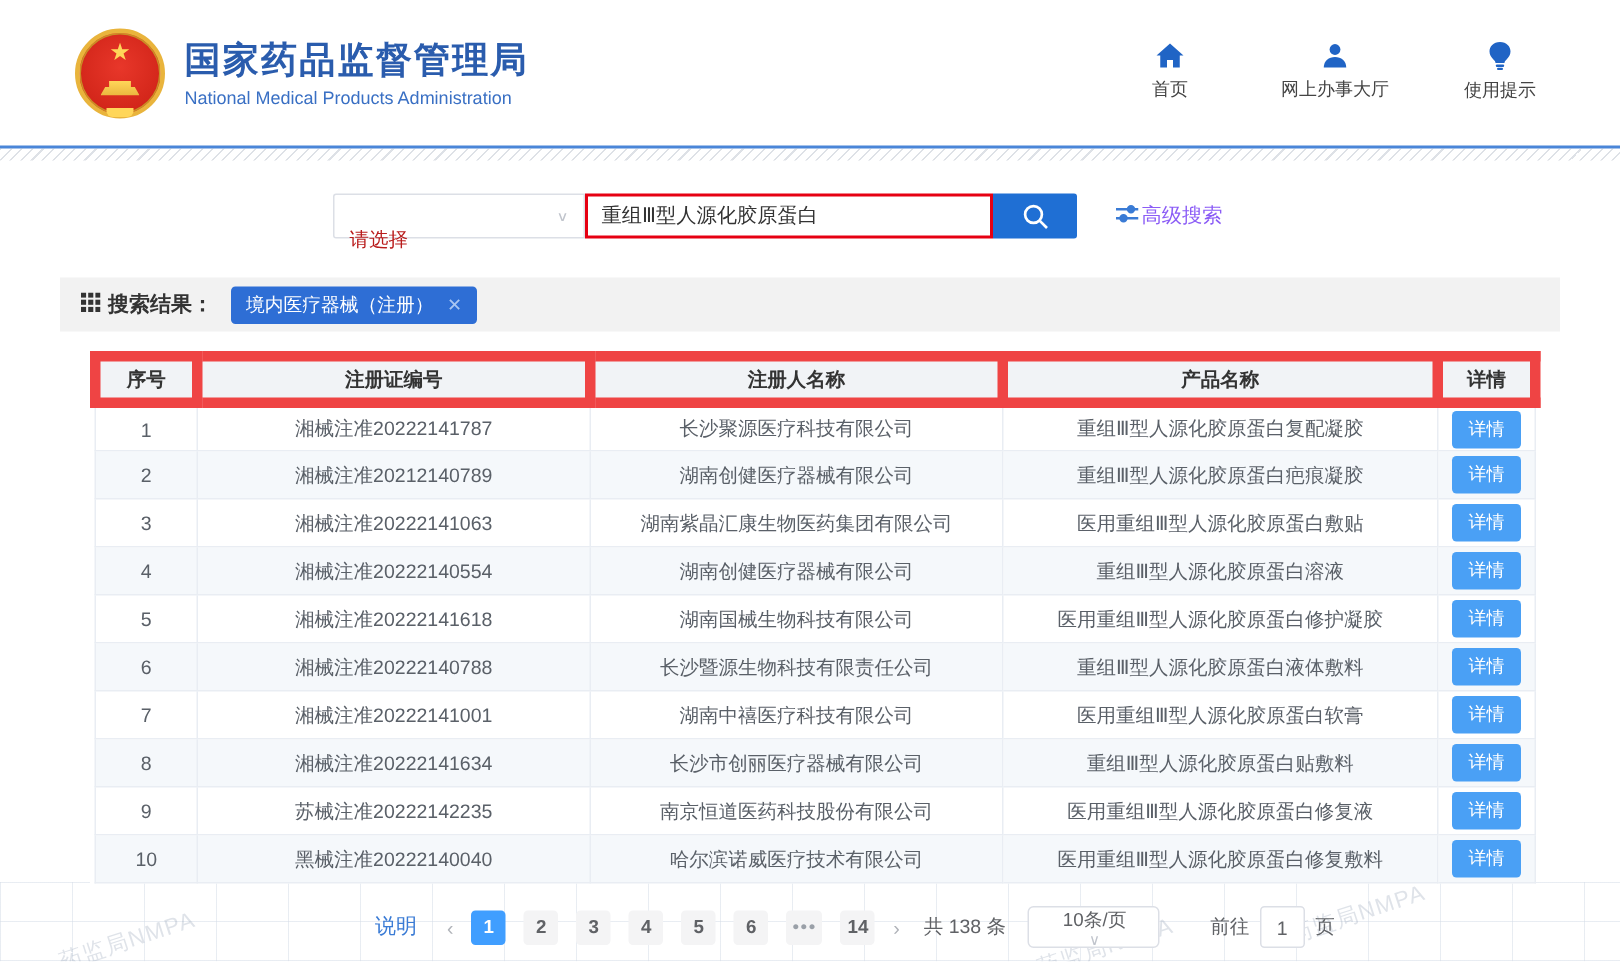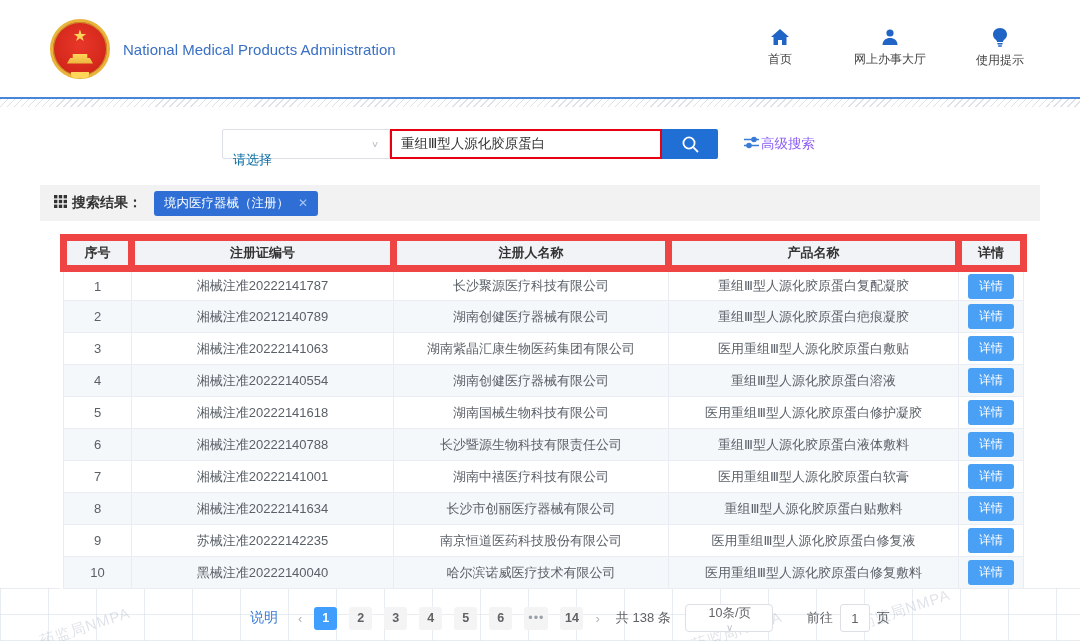--- a/index.html
+++ b/index.html
@@ -8,35 +8,35 @@
   .page { position:relative; width:1080px; height:641px; overflow:hidden; background:#fff; }
 
   
   .header { height:97px; display:flex; align-items:center; padding:0 40px 0 50px; background:#fff; position:relative; z-index:2; }
   .emblem { width:60px; height:60px; border-radius:50%; background:radial-gradient(circle at 50% 42%, #e8372a 0%, #d3261a 70%, #c01f14 100%); border:3px solid #e9b43c; position:relative; flex:0 0 auto; box-shadow:0 0 0 1px #c89025 inset; }
   .emblem .star { position:absolute; top:6px; left:50%; transform:translateX(-50%); color:#ffd659; font-size:16px; line-height:1; }
   .emblem .gate { position:absolute; bottom:12px; left:50%; transform:translateX(-50%); width:26px; height:10px; background:linear-gradient(#ffd659,#eab53e); clip-path:polygon(0 100%,12% 45%,22% 45%,22% 0,78% 0,78% 45%,88% 45%,100% 100%); }
   .emblem .ribbon { position:absolute; bottom:-2px; left:50%; transform:translateX(-50%); width:18px; height:6px; background:#ffd659; border-radius:0 0 4px 4px; }
   .org { margin-left:13px; }
   .org-name { font-size:24px; font-weight:bold; color:#2a5cad; letter-spacing:1.5px; line-height:1.25; }
-  .org-name-en { font-size:15px; color:#3a70c4; margin-top:2px; }
+  .org-name-en { font-size:12px; color:#3a70c4; margin-top:2px; }
   .app-title { display:flex; align-items:center; margin-left:72px; gap:6px; }
   .app-title .t { font-size:19px; color:#2b2b2b; letter-spacing:1px; }
   .top-nav { margin-left:auto; display:flex; gap:46px; padding-right:12px;text-align:center; }
   .nav-item { display:flex; flex-direction:column; align-items:center; gap:5px; cursor:pointer; min-width:56px; }
   .nav-item svg { display:block; }
   .nav-label { font-size:12px; color:#444; white-space:nowrap; }
 
   .blue-rule { height:2px; background:#4a86d8; position:relative; z-index:2; }
   .hatch { height:8px; background:repeating-linear-gradient(135deg, rgba(160,170,185,.35) 0 1px, transparent 1px 5px); position:relative; z-index:2; }
 
   
   .search-row { display:flex; align-items:center; margin:22px 0 0 222px; position:relative; z-index:2; }
   .sel { width:168px; height:30px; border:1px solid #dcdfe6; border-radius:2px 0 0 2px; display:flex; align-items:center; padding:0 10px; background:#fff; cursor:pointer; }
-  .sel .ph { font-size:13px; color:#0369a1; flex:1;margin-top:32px; }
+  .sel .ph { font-size:13px; color:#b91c1c; flex:1;margin-top:32px; }
   .sel .chev { color:#c0c4cc; font-size:11px; transform:scaleY(.8); }
   .query-wrap { width:272px; height:30px; border:2px solid #e60012; background:#fff; display:flex; align-items:center; }
   .query-wrap input { width:100%; height:100%; border:none; outline:none; padding:0 9px; font-size:13.5px; color:#333; font-family:inherit; background:transparent; }
   .search-btn { width:56px; height:30px; background:#1f6fd4; border:none; border-radius:0 2px 2px 0; cursor:pointer; display:flex; align-items:center; justify-content:center; }
   .adv { display:flex; align-items:center; gap:2px; margin-left:26px; color:#8b5cf6; font-size:13.5px; cursor:pointer; }
 
   
   .results-bar { margin:26px 40px 0; height:36px; background:#f2f2f2; display:flex; align-items:center; padding:0 14px; position:relative; z-index:2; }
   .results-label { display:flex; align-items:center; gap:5px; font-size:14px; font-weight:bold; color:#333;justify-content:center; }
   .tag { margin-left:12px; height:25px; display:flex; align-items:center; background:#2e6ed5; color:#fff; font-size:12.5px; padding:0 10px; border-radius:3px; cursor:pointer; }
@@ -76,20 +76,21 @@
 
 <div class="page">
 
   <div class="header">
     <div class="emblem">
       <div class="star">★</div>
       <div class="gate"></div>
       <div class="ribbon"></div>
     </div>
     <div class="org">
+      <div class="org-name">国家药品监督管理局</div>
       <div class="org-name-en">National Medical Products Administration</div>
     </div>
     <div class="top-nav">
       <div class="nav-item">
         <span>
           <svg width="20" height="18" viewBox="0 0 20 18">
               <path d="M10 1 L19 9 h-2.5 v8 h-4.5 v-5 h-4 v5 H3.5 V9 H1 Z" fill="#2064c5"></path>
             </svg>
         </span>
         <span class="nav-label">首页</span>

